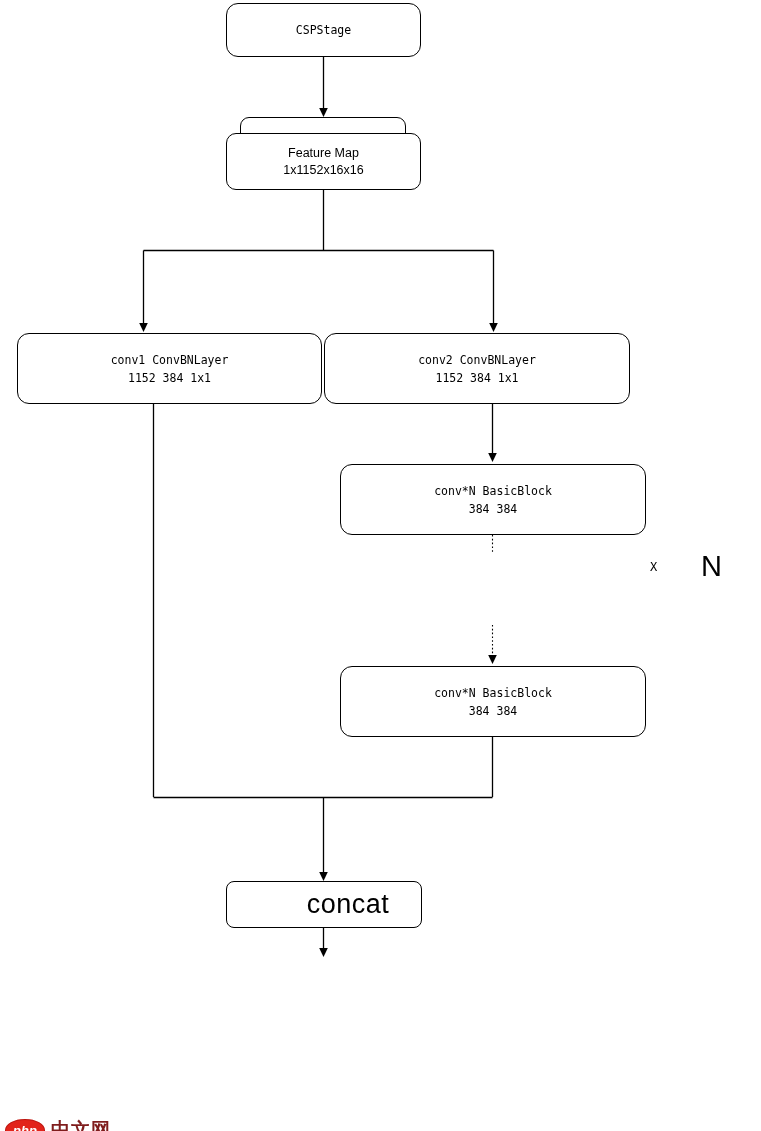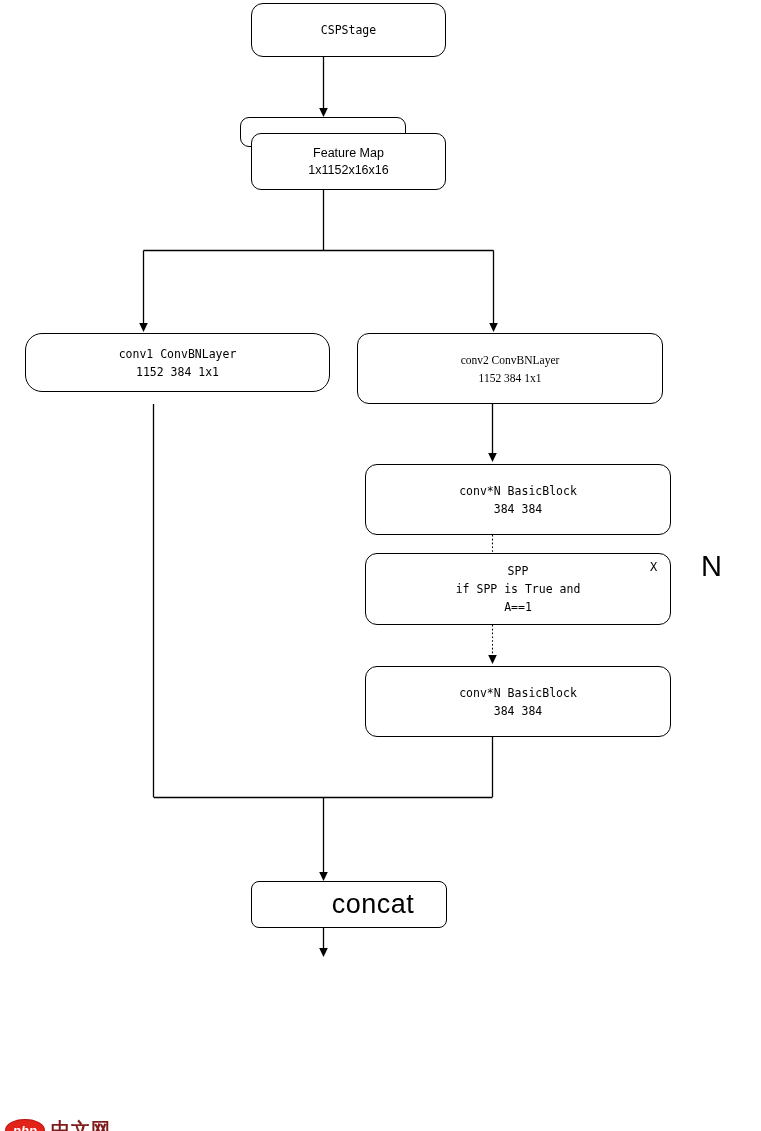--- a/index.html
+++ b/index.html
@@ -26,21 +26,20 @@
     background: #ffffff;
     border: 1.3px solid #000000;
     border-radius: 12px;
     display: flex;
     flex-direction: column;
     align-items: center;
     justify-content: center;
     text-align: center;
     color: #000000;
     z-index: 2;
-    margin-left: 25px;
   }
   .mono {
     font-family: "DejaVu Sans Mono", "Liberation Mono", monospace;
     font-size: 11.5px;
     line-height: 18px;
   }
   .sans {
     font-family: "Liberation Sans", "DejaVu Sans", sans-serif;
   }
   .fm-text {
@@ -148,40 +147,35 @@
   <div class="box mono" style="left:226px; top:3px; width:195px; height:54px;">
     <span>CSPStage</span>
   </div>
 
   <div class="back-card" style="left:240px; top:117px; width:166px; height:30px;"></div>
   <div class="box sans fm-text" style="left:226px; top:133px; width:195px; height:57px; border-radius:10px;">
     <span>Feature Map</span>
     <span>1x1152x16x16</span>
   </div>
 
-  <div class="box mono" style="left:0; top:333px; width:305px; height:59px;border-radius:17px;">
+  <div class="box mono" style="left:17px; top:333px; width:305px; height:71px;">
     <span>conv1 ConvBNLayer</span>
     <span>1152 384 1x1</span>
   </div>
 
-  <div class="box mono" style="left:332px; top:333px; width:306px; height:71px;font-family:Liberation Serif, serif;">
+  <div class="box mono" style="left:324px; top:333px; width:306px; height:71px;">
     <span>conv2 ConvBNLayer</span>
     <span>1152 384 1x1</span>
   </div>
 
   <div class="box mono" style="left:340px; top:464px; width:306px; height:71px;">
     <span>conv*N BasicBlock</span>
     <span>384 384</span>
   </div>
 
-  <div class="box mono" style="left:340px; top:553px; width:306px; height:72px;">
-    <span>SPP</span>
-    <span>if SPP is True and</span>
-    <span>A==1</span>
-  </div>
 
   <div class="side-label-x" style="left:650px; top:560px;">X</div>
   <div class="side-label-n" style="left:701px; top:550px;">N</div>
 
   <div class="box mono" style="left:340px; top:666px; width:306px; height:71px;">
     <span>conv*N BasicBlock</span>
     <span>384 384</span>
   </div>
 
   <div class="box sans concat-text" style="left:226px; top:881px; width:196px; height:47px; border-radius:8px;">

